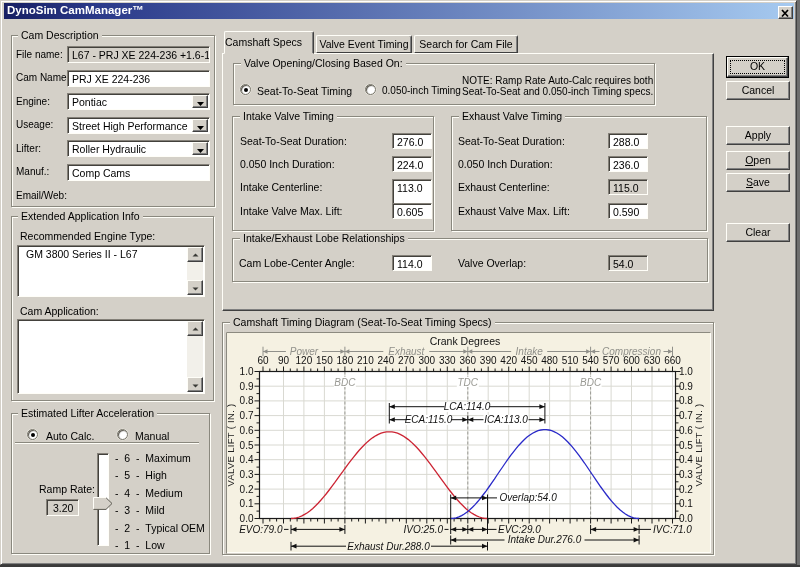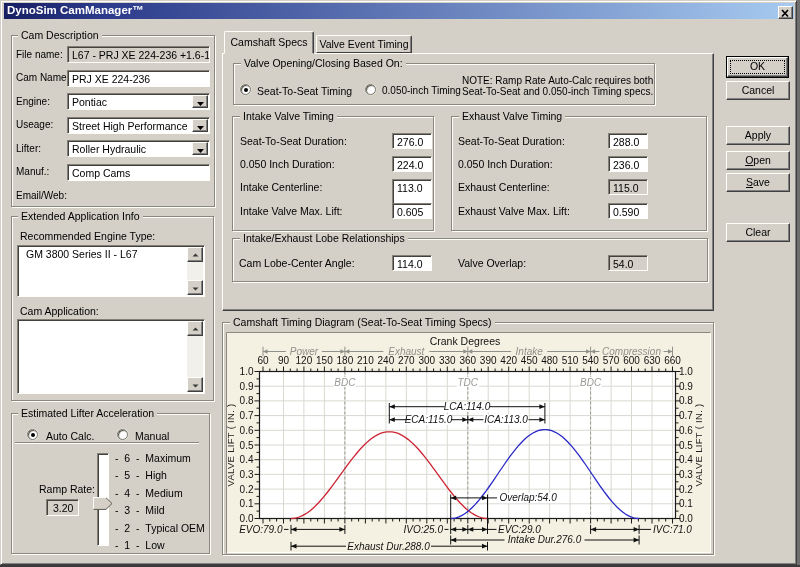--- a/index.html
+++ b/index.html
@@ -107,22 +107,23 @@
       <path d="M0.5 12 V0.5 H13" fill="none" stroke="#fffef8"></path>
       <path d="M13.2 0.9 L19 6.5 L13 12.4 H0.5" fill="none" stroke="#5c5a52"></path>
     </svg>
 <div class="lab" style="left:114px;top:450.5px">-&nbsp;&nbsp;6&nbsp;&nbsp;-&nbsp;&nbsp;Maximum</div>
 <div class="lab" style="left:114px;top:468px">-&nbsp;&nbsp;5&nbsp;&nbsp;-&nbsp;&nbsp;High</div>
 <div class="lab" style="left:114px;top:485.5px">-&nbsp;&nbsp;4&nbsp;&nbsp;-&nbsp;&nbsp;Medium</div>
 <div class="lab" style="left:114px;top:503px">-&nbsp;&nbsp;3&nbsp;&nbsp;-&nbsp;&nbsp;Mild</div>
 <div class="lab" style="left:114px;top:520.5px">-&nbsp;&nbsp;2&nbsp;&nbsp;-&nbsp;&nbsp;Typical OEM</div>
 <div class="lab" style="left:114px;top:538px">-&nbsp;&nbsp;1&nbsp;&nbsp;-&nbsp;&nbsp;Low</div>
 <div style="position:absolute;left:221px;top:52px;width:492px;height:258px;background:#d4d0c8;border:1px solid;border-color:#fffef8 #404040 #404040 #fffef8;box-shadow:inset -1px -1px 0 #808080"></div>
-<div style="position:absolute;left:223px;top:30px;width:90px;height:23px;background:#d4d0c8;border:1px solid;border-color:#fffef8 #404040 #d4d0c8 #fffef8;box-shadow:inset -1px 0 0 #808080;border-radius:2px 2px 0 0;text-align:center;line-height:21px;z-index:2">Camshaft Specs</div>
+<div style="position:absolute;left:223px;top:30px;width:90px;height:23px;background:#d4d0c8;border:1px solid;border-color:#fffef8 #404040 #d4d0c8 #fffef8;box-shadow:inset -1px 0 0 #808080;border-radius:2px 2px 0 0;text-align:left;line-height:21px;z-index:2">Camshaft Specs</div>
 <div style="position:absolute;left:315px;top:34px;width:96px;height:18px;background:#d4d0c8;border:1px solid;border-color:#fffef8 #404040 #404040 #fffef8;box-shadow:inset -1px 0 0 #808080;border-radius:2px 2px 0 0;text-align:center;line-height:17px">Valve Event Timing</div>
+<div style="position:absolute;left:413px;top:34px;width:104px;height:18px;background:#d4d0c8;border:1px solid;border-color:#fffef8 #404040 #404040 #fffef8;box-shadow:inset -1px 0 0 #808080;border-radius:2px 2px 0 0;text-align:center;line-height:17px">Search for Cam File</div>
 <div class="grp" style="left:232px;top:62px;width:422px;height:42px"></div>
 <div class="glab" style="left:240px;top:57px">Valve Opening/Closing Based On:</div>
 <span class="radio on" style="left:239px;top:83px"></span>
 <div class="lab" style="left:256px;top:84px">Seat-To-Seat Timing</div>
 <span class="radio" style="left:364px;top:83px"></span>
 <div class="lab" style="left:381px;top:84px;font-size:10px">0.050-inch Timing</div>
 <div class="lab" style="left:461px;top:74px;line-height:11px;font-size:10px">NOTE: Ramp Rate Auto-Calc requires both<br>Seat-To-Seat and 0.050-inch Timing specs.</div>
 <div class="grp" style="left:231px;top:115px;width:202px;height:115px"></div>
 <div class="glab" style="left:239px;top:110px">Intake Valve Timing</div>
 <div class="lab" style="left:239px;top:133.5px">Seat-To-Seat Duration:</div>

